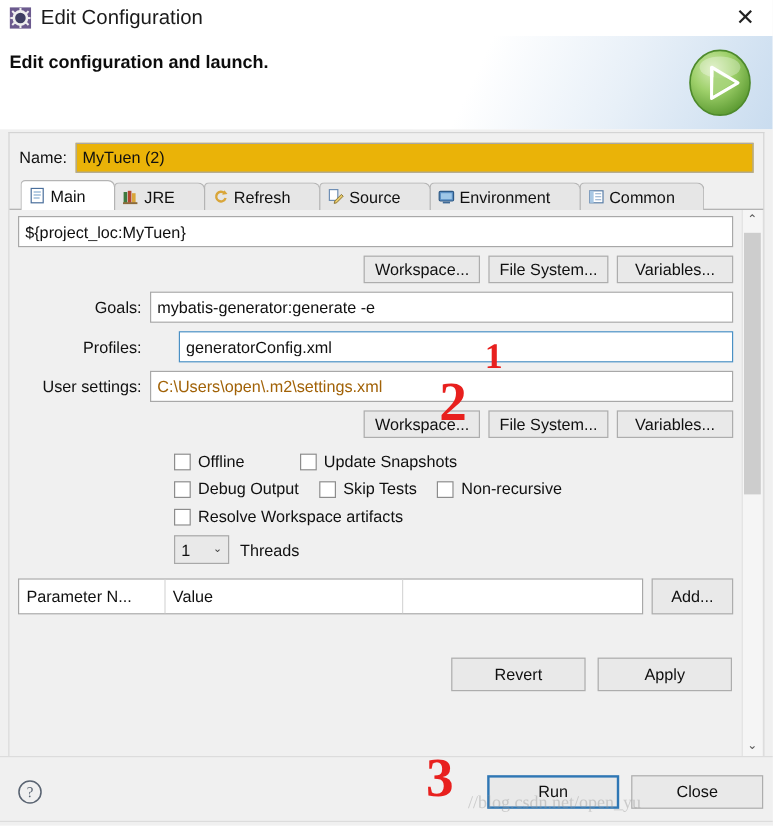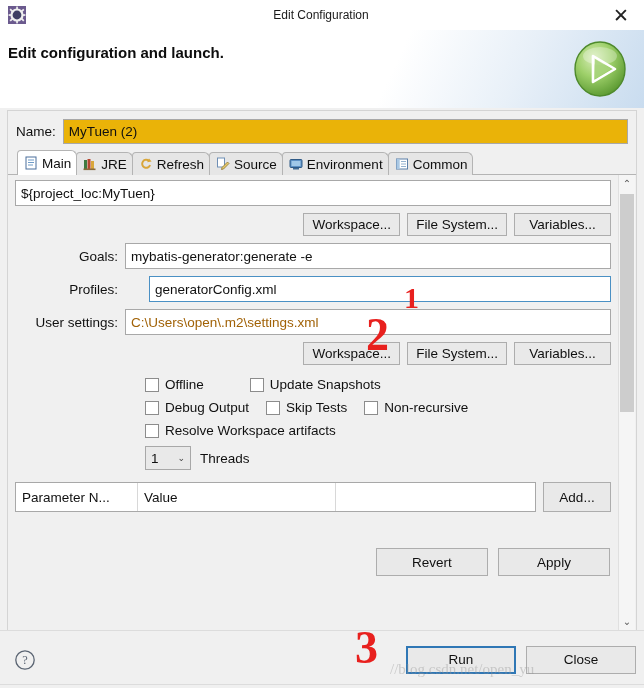--- a/index.html
+++ b/index.html
@@ -29,25 +29,24 @@
     padding: 0 10px 0 8px;
     flex: 0 0 30px;
   }
   .title-icon {
     width: 18px; height: 18px;
     margin-right: 8px;
     flex: 0 0 18px;
     display: flex; align-items: center; justify-content: center;
   }
   .title-text {
-    font-size: 12px;
+    font-size: 17px;
     color: #1a1a1a;
     flex: 1 1 auto;
     white-space: nowrap;
-    text-align: center;
   }
   .close-btn {
     width: 26px; height: 22px;
     display: flex; align-items: center; justify-content: center;
     color: #222;
     font-size: 19px;
     line-height: 1;
     font-family: "DejaVu Sans", sans-serif;
     cursor: default;
   }
@@ -130,21 +129,21 @@
     position: absolute;
     left: 0; right: 0; bottom: 0;
     height: 1px;
     background: #b4b4b4;
   }
   .tab {
     display: flex;
     align-items: center;
     gap: 4px;
     height: 23px;
-    padding: 0 5px 0 6px;
+    padding: 0 24px 0 6px;
     font-size: 13.5px;
     background: #e6e6e6;
     border: 1px solid #b4b4b4;
     border-bottom: none;
     border-radius: 4px 6px 0 0;
     margin-right: -1px;
     position: relative;
     z-index: 1;
     white-space: nowrap;
   }

